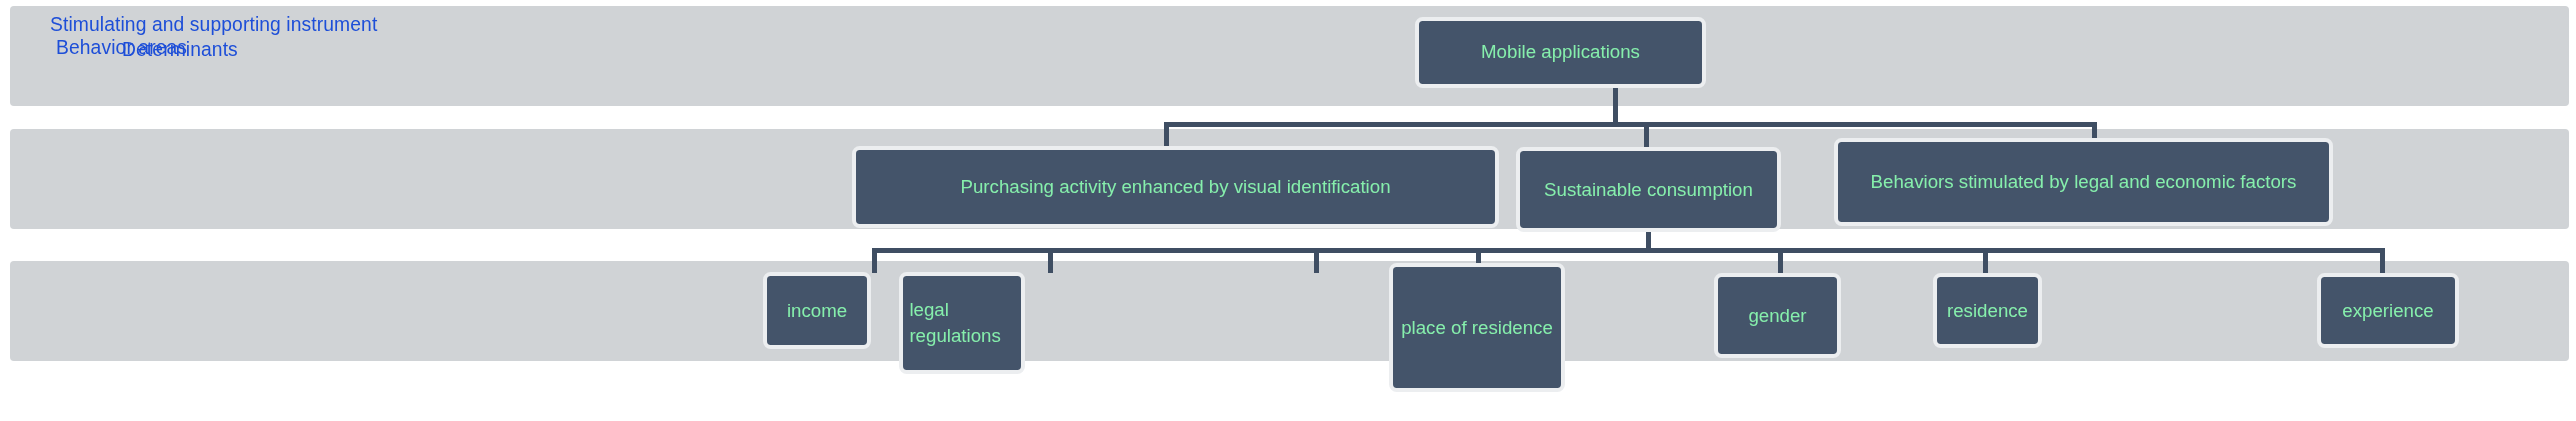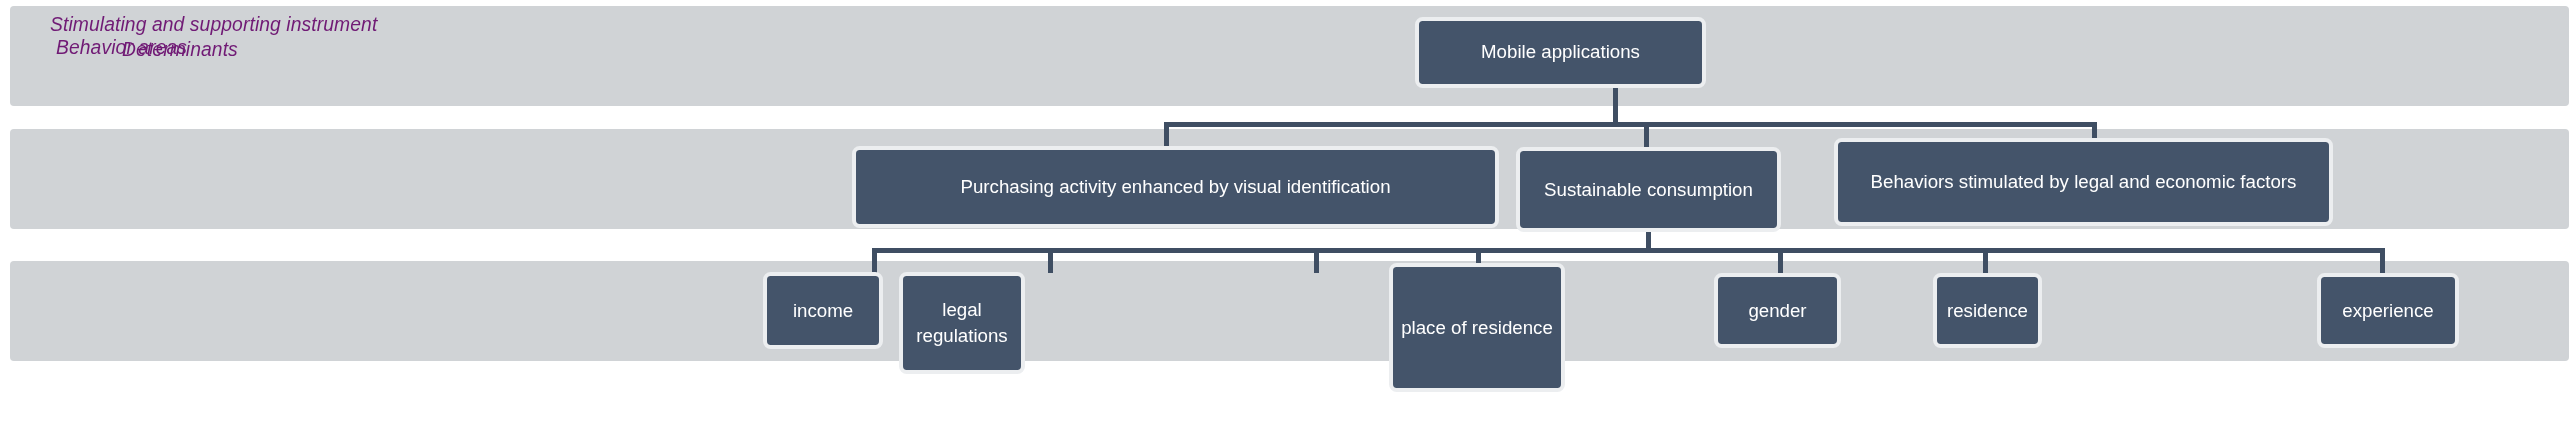--- a/index.html
+++ b/index.html
@@ -20,43 +20,41 @@
     width:2559px;
     background:#d0d3d6;
     border-radius:3.9px;
   }
   .band.b1{ top:6.4px;  height:100px; }
   .band.b2{ top:129px; height:100px; }
   .band.b3{ top:261px; height:100px; }
 
   .band-label{
     position:absolute;
-    color:#701a75;
+    color:#1d4ed8;
     font-size:19.3px;
     line-height:22px;
     white-space:nowrap;
     letter-spacing:0.1px;
-    font-style:italic;
   }
   .lbl1{ left:50px;  top:14px; }
   .lbl2{ left:56px;  top:37px; }
   .lbl3{ left:122px; top:39px; }
 
   
   .node{
     position:absolute;
     background:#44546a;
-    color:#ffffff;
+    color:#86efac;
     border:4.5px solid #eceef0;
     border-radius:7.7px;
     box-sizing:border-box;
     display:flex;
     align-items:center;
     justify-content:center;
-    text-align:center;
     font-size:18.7px;
     line-height:26px;
     padding:2.6px 6.4px;
     z-index:6;
   }
 
   
   .hline{
     position:absolute;
     background:#3f4e63;
@@ -106,27 +104,27 @@
   <div class="hline" style="left:872px; top:248px; width:1512px;"></div>
 
   <div class="vline" style="left:872px; top:248px; height:24.5px;"></div>
   <div class="vline" style="left:1048px; top:248px; height:24.5px;"></div>
   <div class="vline" style="left:1314px; top:248px; height:24.5px;"></div>
   <div class="vline" style="left:1476px; top:248px; height:24.5px;"></div>
   <div class="vline" style="left:1778px; top:248px; height:24.5px;"></div>
   <div class="vline" style="left:1983px; top:248px; height:24.5px;"></div>
   <div class="vline" style="left:2380px; top:248px; height:24.5px;"></div>
 
-  <div class="node" style="left:763px; top:272px; width:120px; height:77px;">income</div>
+  <div class="node" style="left:763px; top:272px; width:108px; height:77px;">income</div>
 
   <div class="node" style="left:899px; top:272px; width:126px; height:102px;">legal regulations</div>
 
 
   <div class="node" style="left:1389px; top:263px; width:176px; height:129px;">place of residence</div>
 
-  <div class="node" style="left:1714px; top:273px; width:127px; height:75px;">gender</div>
+  <div class="node" style="left:1714px; top:273px; width:127px; height:85px;">gender</div>
 
   <div class="node" style="left:1933px; top:273px; width:109px; height:75px;">residence</div>
 
   <div class="node" style="left:2317px; top:273px; width:142px; height:75px;">experience</div>
 
 </div>
 
 
 </body></html>

